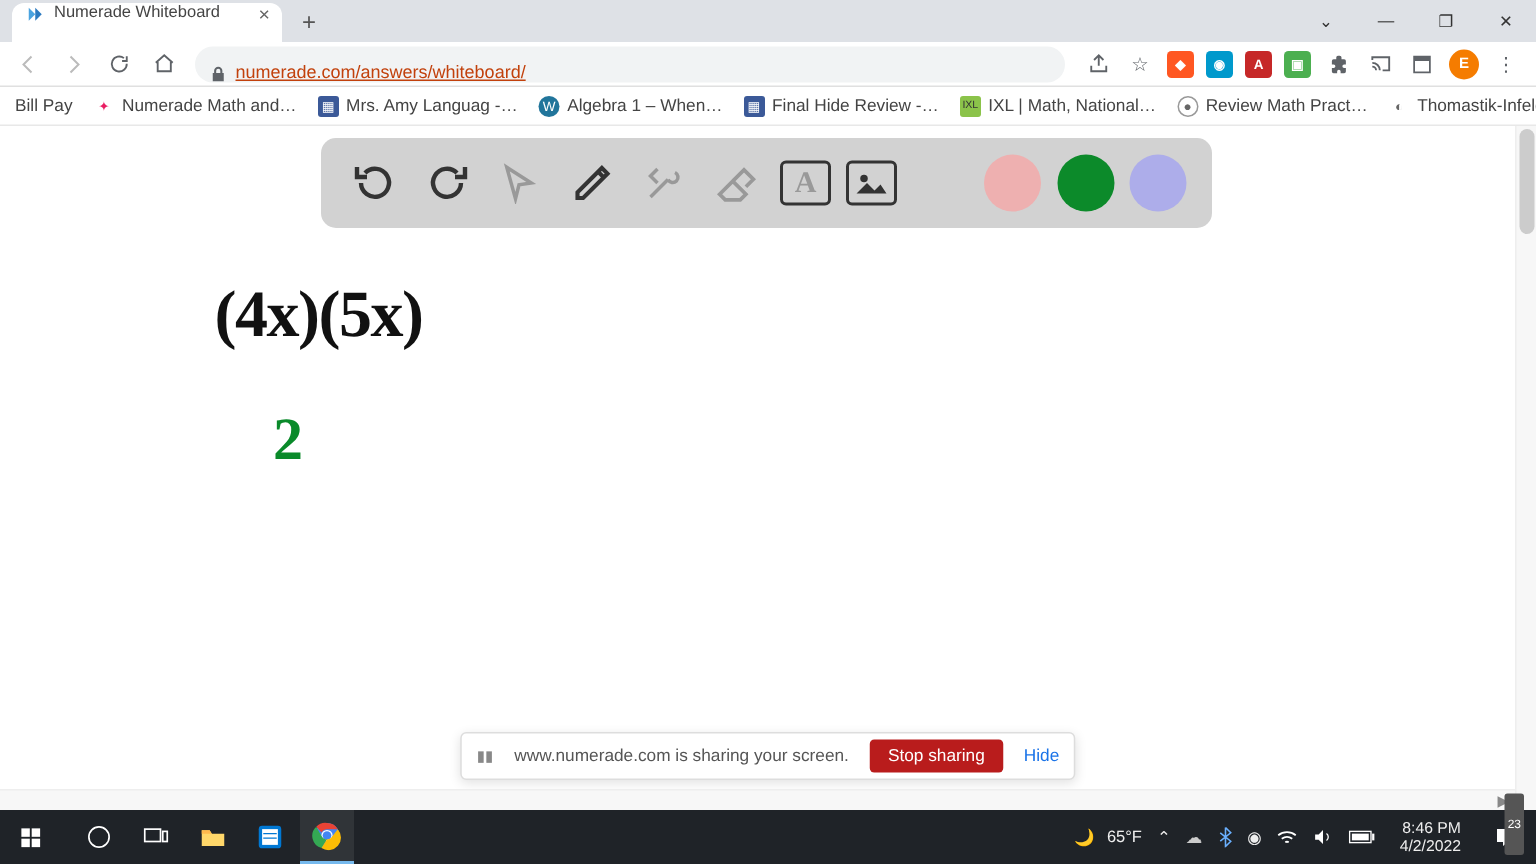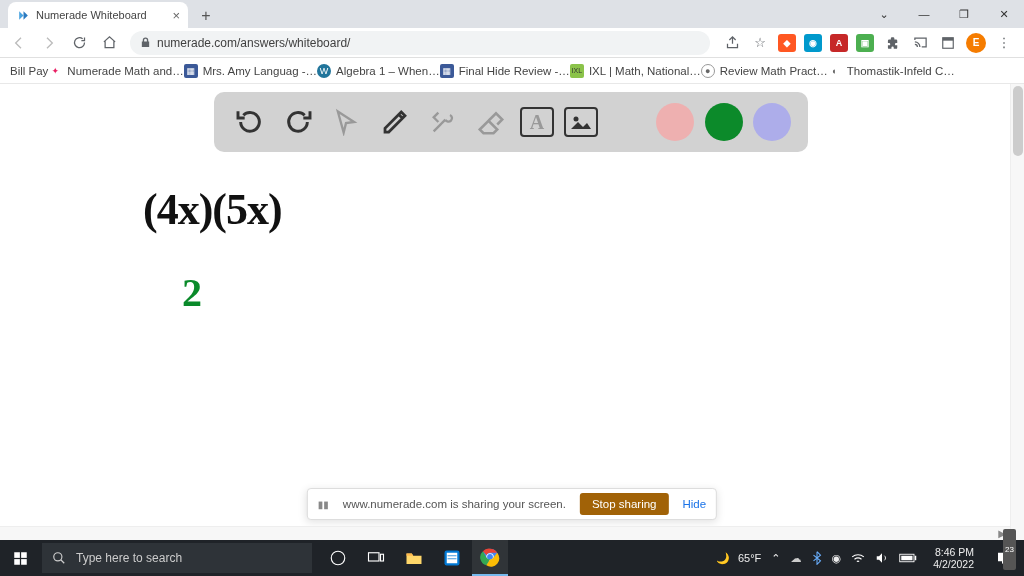--- a/index.html
+++ b/index.html
@@ -1,39 +1,39 @@
 <!DOCTYPE html>
 <html><head>
 <meta charset="utf-8">
 <style>
 * { margin: 0; padding: 0; box-sizing: border-box; font-family: 'Segoe UI', Arial, sans-serif; }
 body { width: 1024px; height: 576px; overflow: hidden; background: #fff; position: relative; }
 
 
 .tab-bar { height: 28px; background: #dee1e6; display: flex; align-items: flex-end; padding-left: 8px; }
-.tab { background: #fff; height: 26px; width: 180px; border-radius: 8px 8px 0 0; display: flex; align-items: center; padding: 0 8px; font-size: 11px; color: #444; gap: 6px; }
+.tab { background: #fff; height: 26px; width: 180px; border-radius: 8px 8px 0 0; display: flex; align-items: flex-start; padding: 0 8px; font-size: 11px; color: #444; gap: 6px; }
 .tab-favicon { width: 14px; height: 14px; display: flex; align-items: center; justify-content: center; }
 .tab-close { margin-left: auto; color: #666; font-size: 13px; cursor: pointer; }
 .new-tab { width: 24px; height: 24px; display: flex; align-items: center; justify-content: center; color: #555; font-size: 16px; margin-left: 6px; }
 .win-controls { margin-left: auto; display: flex; gap: 0; }
 .win-btn { width: 40px; height: 28px; display: flex; align-items: center; justify-content: center; color: #333; font-size: 11px; }
 
 
 .addr-bar { height: 30px; background: #fff; display: flex; align-items: center; padding: 0 6px; gap: 4px; border-bottom: 1px solid #e0e0e0; }
 .nav-btn { width: 26px; height: 26px; display: flex; align-items: center; justify-content: center; color: #5f6368; border-radius: 50%; }
 .nav-btn.disabled { color: #bbb; }
-.url-box { flex: 1; height: 24px; background: #f1f3f4; border-radius: 12px; display: flex; align-items: center; padding: 0 10px; gap: 6px; font-size: 12px; color: #404040; margin: 0 4px; }
+.url-box { flex: 1; height: 24px; background: #f1f3f4; border-radius: 12px; display: flex; align-items: flex-end; padding: 0 10px; gap: 6px; font-size: 12px; color: #c2410c; margin: 0 4px; text-decoration: underline; }
 .lock-icon { color: #5f6368; font-size: 11px; }
 .addr-icons { display: flex; gap: 8px; align-items: center; padding: 0 4px; }
 .addr-icon { width: 20px; height: 20px; display: flex; align-items: center; justify-content: center; font-size: 13px; }
 .ext-badge { width: 18px; height: 18px; border-radius: 3px; display: flex; align-items: center; justify-content: center; font-size: 9px; color: #fff; font-weight: bold; }
 .avatar { width: 20px; height: 20px; border-radius: 50%; background: #f57c00; color: #fff; display: flex; align-items: center; justify-content: center; font-size: 10px; font-weight: bold; }
 
 
-.bookmarks { height: 26px; background: #fff; display: flex; align-items: center; padding: 0 10px; gap: 0; font-size: 11.5px; color: #444; border-bottom: 1px solid #e8e8e8; }
+.bookmarks { height: 26px; background: #fff; display: flex; align-items: center; padding: 0 10px; gap: 14px; font-size: 11.5px; color: #444; border-bottom: 1px solid #e8e8e8; }
 .bookmark { display: flex; align-items: center; gap: 5px; white-space: nowrap; }
 .bm-icon { width: 14px; height: 14px; border-radius: 2px; display: flex; align-items: center; justify-content: center; font-size: 9px; }
 
 
 .content { position: relative; height: 456px; background: #fff; overflow: hidden; }
 .scrollbar-v { position: absolute; right: 0; top: 0; width: 14px; height: 100%; background: #f7f7f7; border-left: 1px solid #eee; }
 .scroll-thumb { width: 10px; height: 70px; background: #ccc; border-radius: 5px; margin: 2px auto; }
 .scrollbar-h { position: absolute; left: 0; bottom: 0; right: 14px; height: 14px; background: #f7f7f7; border-top: 1px solid #eee; display:flex; justify-content:flex-end; align-items:center; padding-right:4px;}
 .scroll-arrow { color:#888; font-size:10px; }
 
@@ -42,21 +42,21 @@
 .tool.muted { color: #999; }
 .tool.boxed { border: 2.5px solid #333; border-radius: 4px; width: 34px; height: 30px; }
 .color-dot { width: 38px; height: 38px; border-radius: 50%; }
 
 .handwriting { position: absolute; font-family: 'Comic Sans MS', cursive; font-weight: bold; }
 .hw1 { top: 100px; left: 143px; font-size: 44px; color: #111; letter-spacing: -1px; }
 .hw2 { top: 185px; left: 182px; font-size: 40px; color: #0a8a2a; }
 
 
 .share-banner { position: absolute; bottom: 20px; left: 50%; transform: translateX(-50%); height: 32px; background: #fff; border: 1px solid #ddd; border-radius: 4px; box-shadow: 0 2px 8px rgba(0,0,0,0.12); display: flex; align-items: center; padding: 0 10px; gap: 14px; font-size: 11.5px; color: #555; }
-.stop-btn { background: #a16207; color: #fff; padding: 5px 12px; border-radius: 3px; font-size: 11.5px; }
+.stop-btn { background: #b91c1c; color: #fff; padding: 5px 12px; border-radius: 3px; font-size: 11.5px; }
 .hide-btn { color: #1a73e8; }
 
 
 .taskbar { position: absolute; bottom: 0; left: 0; right: 0; height: 36px; background: #1f2328; display: flex; align-items: center; color: #fff; font-size: 11px; }
 .start-btn { width: 40px; height: 36px; display: flex; align-items: center; justify-content: center; }
 .search-box { height: 30px; width: 270px; background: #2e3338; display: flex; align-items: center; padding: 0 10px; gap: 10px; color: #ccc; font-size: 12px; margin-left: 2px; }
 .task-icons { display: flex; gap: 2px; margin-left: 8px; }
 .task-icon { width: 36px; height: 36px; display: flex; align-items: center; justify-content: center; }
 .task-icon.active { border-bottom: 2px solid #76b9ed; background: rgba(255,255,255,0.08); }
 .tray { margin-left: auto; display: flex; align-items: center; gap: 10px; padding-right: 6px; color: #eee; }
@@ -254,29 +254,20 @@
 
 <div class="taskbar">
   <div class="start-btn">
     <svg width="15" height="15" viewBox="0 0 24 24">
         <rect x="2" y="2" width="9" height="9" fill="#fff"></rect>
         <rect x="13" y="2" width="9" height="9" fill="#fff"></rect>
         <rect x="2" y="13" width="9" height="9" fill="#fff"></rect>
         <rect x="13" y="13" width="9" height="9" fill="#fff"></rect>
       </svg>
   </div>
-  <div class="search-box">
-    <span>
-      <svg width="14" height="14" viewBox="0 0 24 24">
-          <circle cx="10" cy="10" r="7" fill="none" stroke="#ccc" stroke-width="2"></circle>
-          <path stroke="#ccc" stroke-width="2" d="M15 15 L21 21"></path>
-        </svg>
-    </span>
-    <span>Type here to search</span>
-  </div>
   <div class="task-icons">
     <div class="task-icon">
       <svg width="18" height="18" viewBox="0 0 24 24">
           <circle cx="12" cy="12" r="9" fill="none" stroke="#fff" stroke-width="1.5"></circle>
         </svg>
     </div>
     <div class="task-icon">
       <svg width="18" height="14" viewBox="0 0 24 18">
           <rect x="2" y="2" width="14" height="11" fill="none" stroke="#fff" stroke-width="1.5"></rect>
           <rect x="18" y="4" width="4" height="9" fill="none" stroke="#fff" stroke-width="1.5"></rect>

